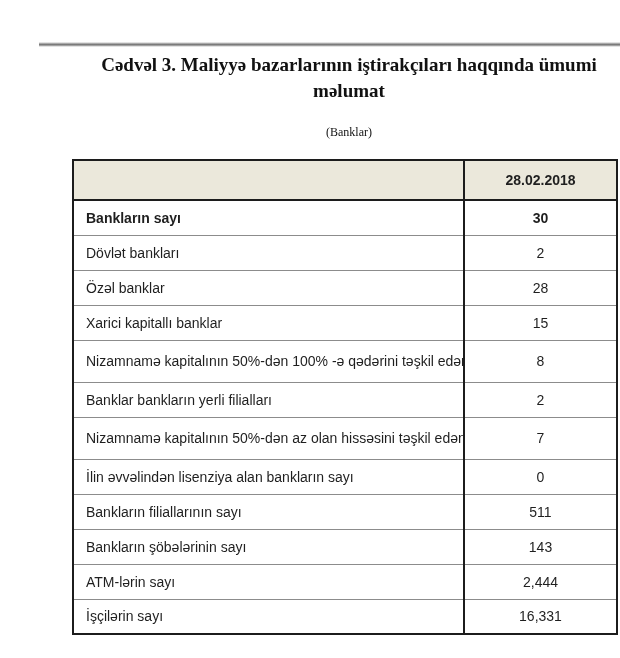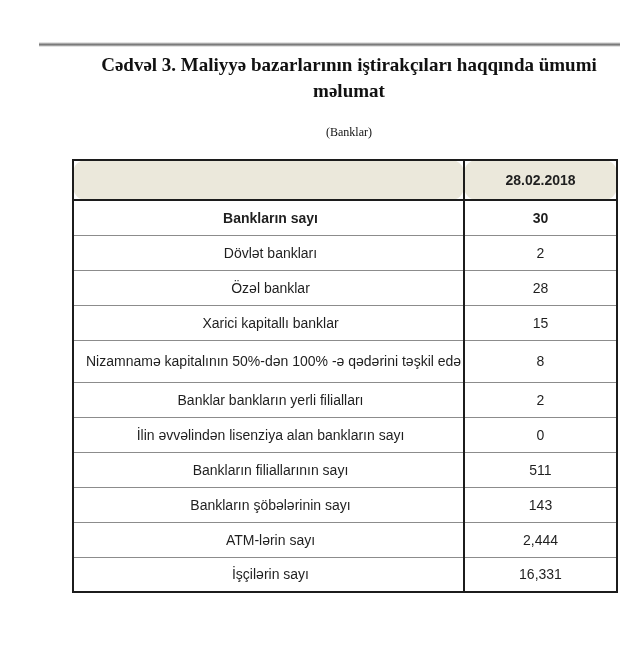--- a/index.html
+++ b/index.html
@@ -36,32 +36,32 @@
   }
   .grid-table col.c-label{width:391px;}
   .grid-table col.c-value{width:153px;}
 
   .grid-table th,.grid-table td{
     border-top:1px solid var(--border-light);
     border-bottom:1px solid var(--border-light);
     border-left:2px solid var(--border-dark);
     border-right:2px solid var(--border-dark);
     vertical-align:middle;
-    white-space:nowrap;overflow:hidden;border-radius:13px;
+    white-space:nowrap;overflow:hidden;
   }
   .grid-table{border:2px solid var(--border-dark);}
   .grid-table thead th{
     background:var(--header-bg);
     border-top:2px solid var(--border-dark);
     border-bottom:2px solid var(--border-dark);
     height:40px;font-weight:bold;
   }
   .grid-table tbody tr:last-child td{border-bottom:2px solid var(--border-dark);}
 
-  .label-cell{text-align:center;padding:0 8px 0 12px;height:35px;}
+  .label-cell{text-align:left;padding:0 8px 0 12px;height:35px;}
   .value-cell{text-align:center;padding:0 4px;}
   tr.tall .label-cell,tr.tall .value-cell{height:42px;}
   tr.bold td{font-weight:bold;}
 </style>
 </head>
 <body>
 
 <div class="top-rule"></div>
 
 <h1 class="doc-title">Cədvəl 3. Maliyyə bazarlarının iştirakçıları haqqında ümumi məlumat</h1>
@@ -96,20 +96,24 @@
         <td class="value-cell">15</td>
       </tr>
       <tr class="tall">
         <td class="label-cell">Nizamnamə kapitalının 50%-dən 100% -ə qədərini təşkil edən</td>
         <td class="value-cell">8</td>
       </tr>
       <tr>
         <td class="label-cell">Banklar bankların yerli filialları</td>
         <td class="value-cell">2</td>
       </tr>
+      <tr class="tall">
+        <td class="label-cell">Nizamnamə kapitalının 50%-dən az olan hissəsini  təşkil edən</td>
+        <td class="value-cell">7</td>
+      </tr>
       <tr>
         <td class="label-cell">İlin əvvəlindən lisenziya alan bankların sayı</td>
         <td class="value-cell">0</td>
       </tr>
       <tr>
         <td class="label-cell">Bankların filiallarının sayı</td>
         <td class="value-cell">511</td>
       </tr>
       <tr>
         <td class="label-cell">Bankların şöbələrinin sayı</td>

